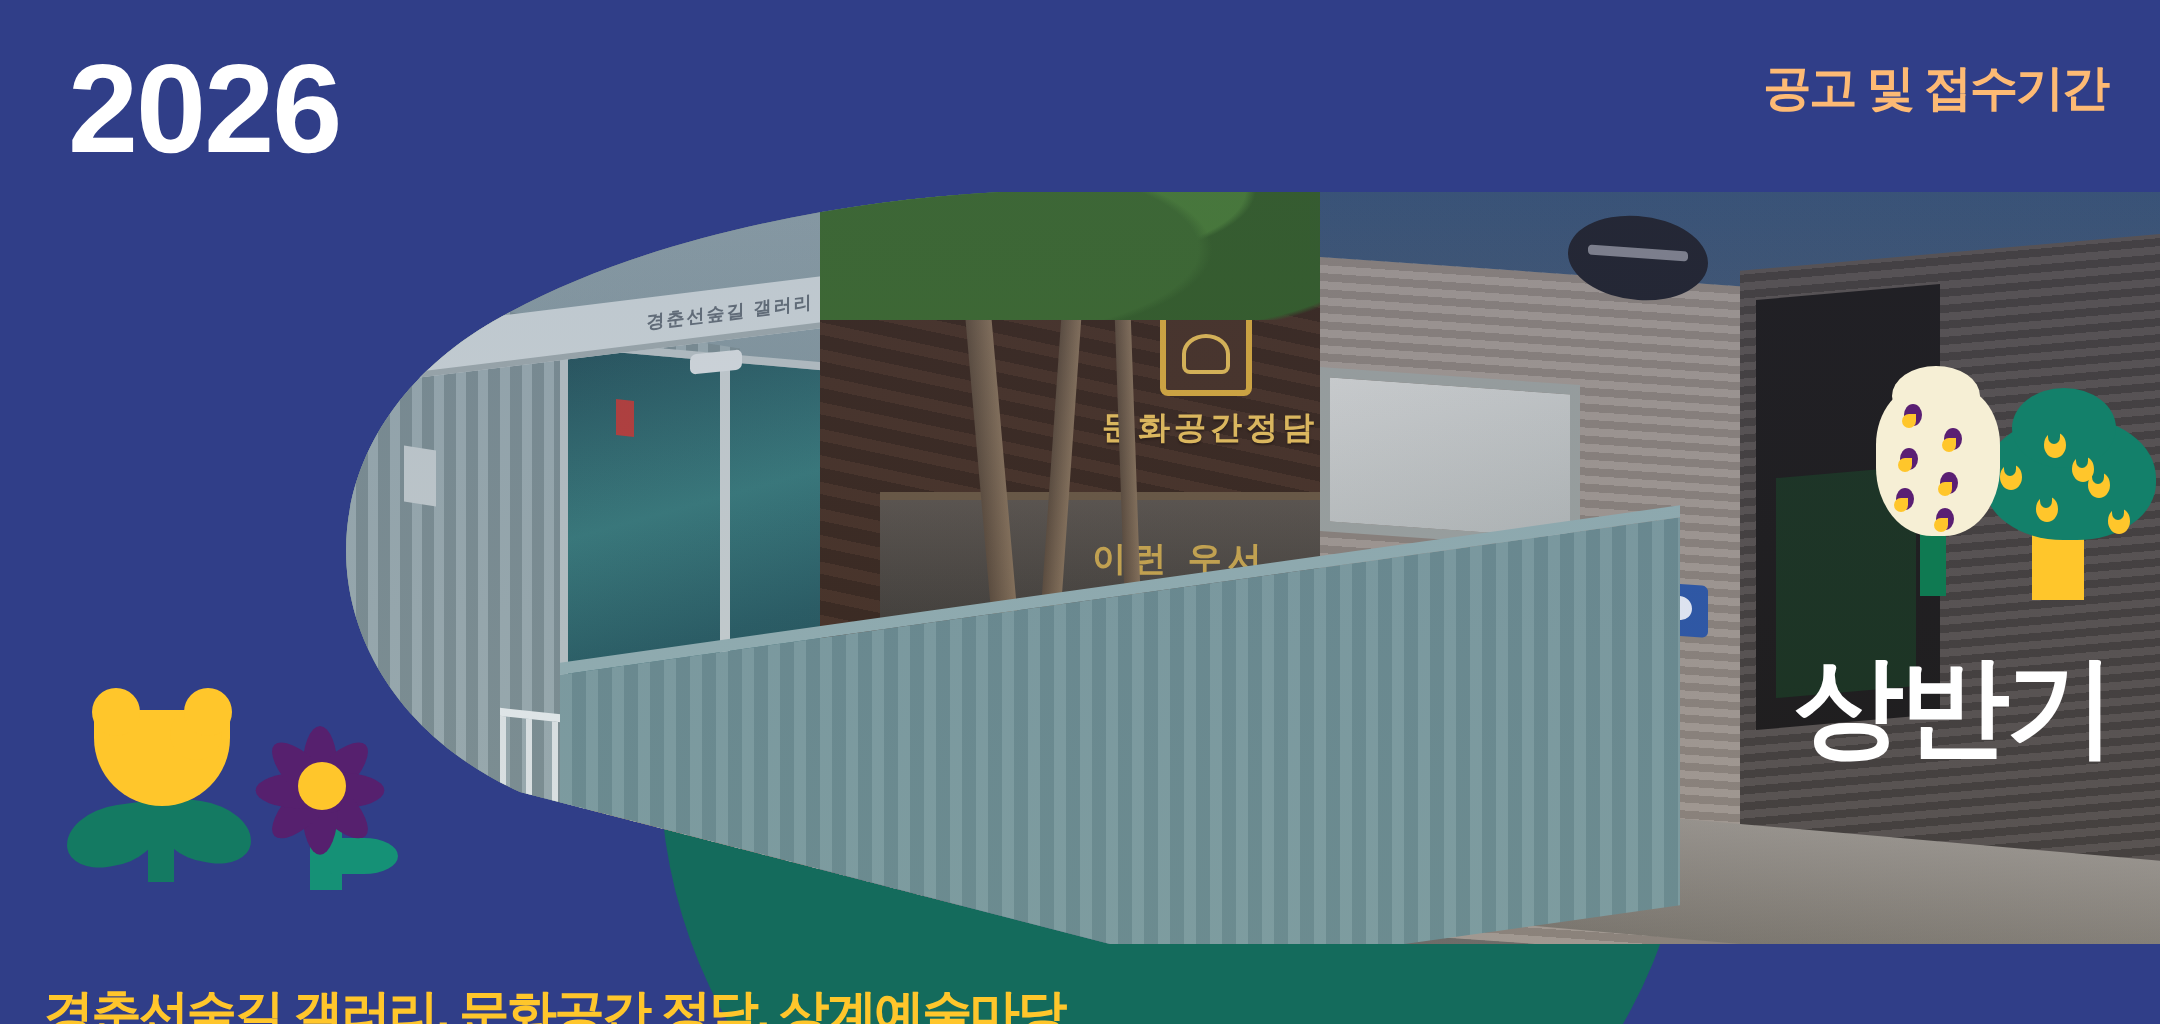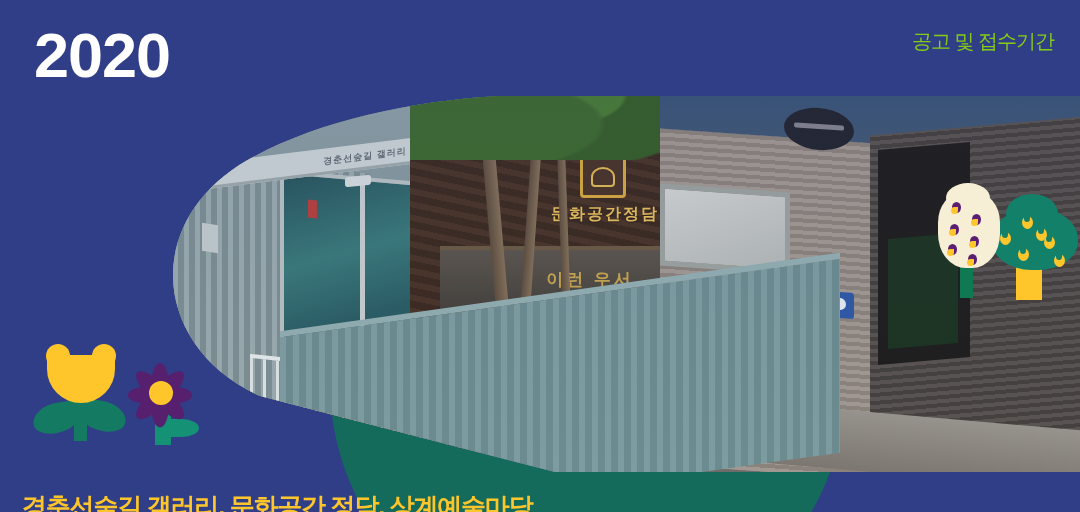--- a/index.html
+++ b/index.html
@@ -252,21 +252,21 @@
     font-size:63px; font-weight:bold; color:#ffffff;
     letter-spacing:-1px; line-height:1;
   }
   .t-main{
     position:absolute; left:30px; top:96px;
     font-size:59px; font-weight:bold; color:#ffffff;
     line-height:1.07; letter-spacing:-3px; white-space:pre-line;
   }
   .t-notice-label{
     position:absolute; right:26px; top:28px;
-    font-size:20px; font-weight:normal; color:#84cc16; letter-spacing:-1px;
+    font-size:24px; font-weight:bold; color:#fdba74; letter-spacing:-1px;
   }
   .t-notice-date{
     position:absolute; right:24px; top:58px;
     font-size:25px; font-weight:bold; color:#ffc62b; letter-spacing:-1.2px;
   }
   .t-sub1{
     position:absolute; right:24px; top:326px;
     font-size:55px; font-weight:bold; color:#ffffff; letter-spacing:-2px;
     line-height:1;
   }
@@ -423,24 +423,25 @@
         <div class="bluebadge"></div>
         <div class="concrete"></div>
       </div>
 
       <div class="p-container"></div>
 
       <div class="grade"></div>
     </div>
   </div>
 
-  <div class="t-year">2020</div>
+  <div class="t-year">2026</div>
 
   <div class="t-notice-label">공고 및 접수기간</div>
 
+  <div class="t-sub1">상반기</div>
 
   <div class="t-venues">경춘선숲길 갤러리, 문화공간 정담, 상계예술마당</div>
 
   <div class="flowers">
     <div class="tulip-leaf-l"></div>
     <div class="tulip-leaf-r"></div>
     <div class="tulip-stem"></div>
     <div class="tulip-head">
       <div class="tulip-mid"></div>
     </div>

